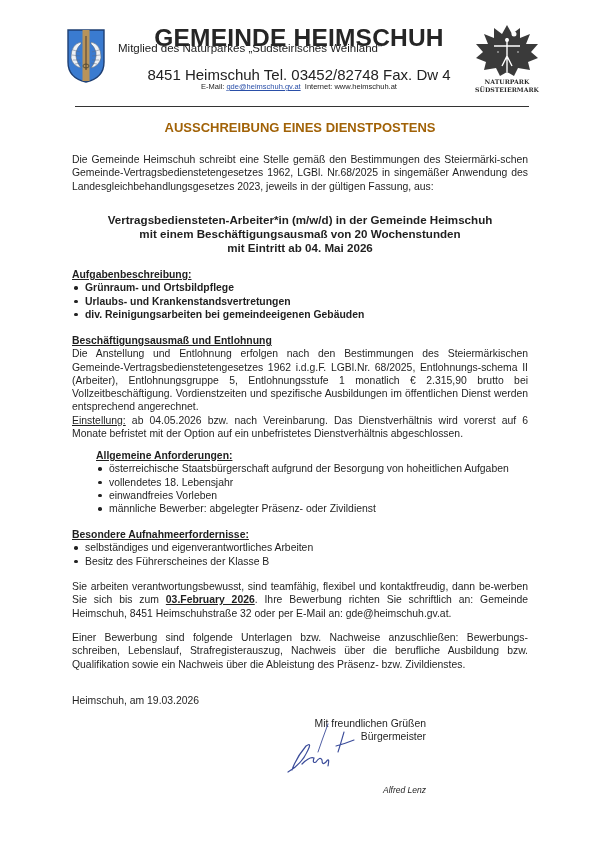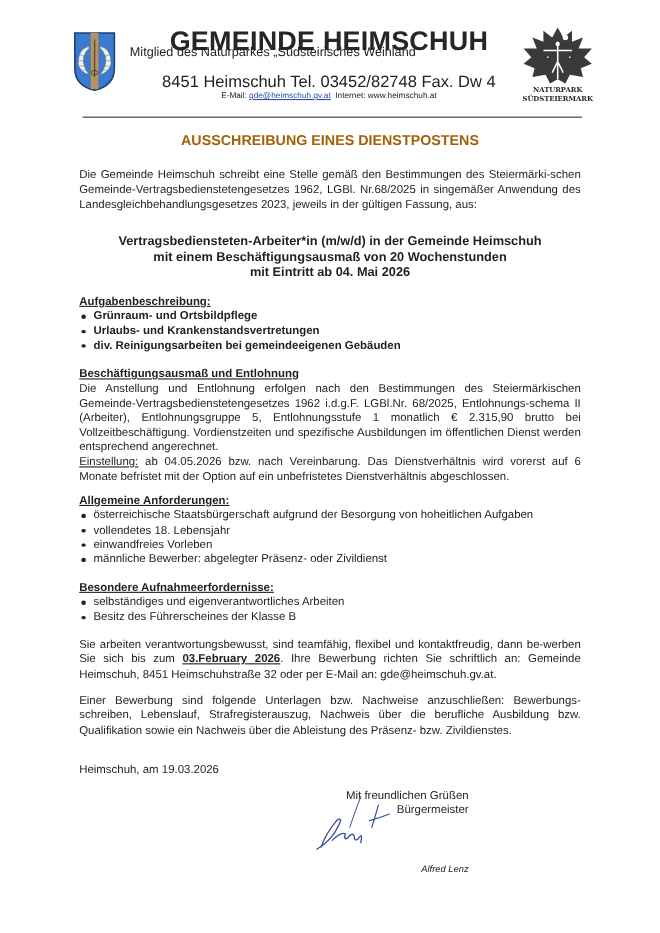--- a/index.html
+++ b/index.html
@@ -127,21 +127,21 @@
       <li>div. Reinigungsarbeiten bei gemeindeeigenen Gebäuden</li>
     </ul>
   </div>
 
   <div class="block" style="top:334px;">
     <div class="sec-head">Beschäftigungsausmaß und Entlohnung</div>
     <p>Die Anstellung und Entlohnung erfolgen nach den Bestimmungen des Steiermärkischen Gemeinde-Vertragsbedienstetengesetzes 1962 i.d.g.F. LGBl.Nr. 68/2025, Entlohnungs-schema II (Arbeiter), Entlohnungsgruppe 5, Entlohnungsstufe 1 monatlich € 2.315,90 brutto bei Vollzeitbeschäftigung. Vordienstzeiten und spezifische Ausbildungen im öffentlichen Dienst werden entsprechend angerechnet.</p>
     <p><span class="u">Einstellung:</span><span> ab 04.05.2026 bzw. nach Vereinbarung. Das Dienstverhältnis wird vorerst auf 6 Monate befristet mit der Option auf ein unbefristetes Dienstverhältnis abgeschlossen.</span></p>
   </div>
 
-  <div class="block" style="top:449px;">
+  <div class="block" style="top:449px;margin-left:24px;">
     <div class="sec-head">Allgemeine Anforderungen:</div>
     <ul class="bul">
       <li>österreichische Staatsbürgerschaft aufgrund der Besorgung von hoheitlichen Aufgaben</li>
       <li>vollendetes 18. Lebensjahr</li>
       <li>einwandfreies Vorleben</li>
       <li>männliche Bewerber: abgelegter Präsenz- oder Zivildienst</li>
     </ul>
   </div>
 
   <div class="block" style="top:528px;">

